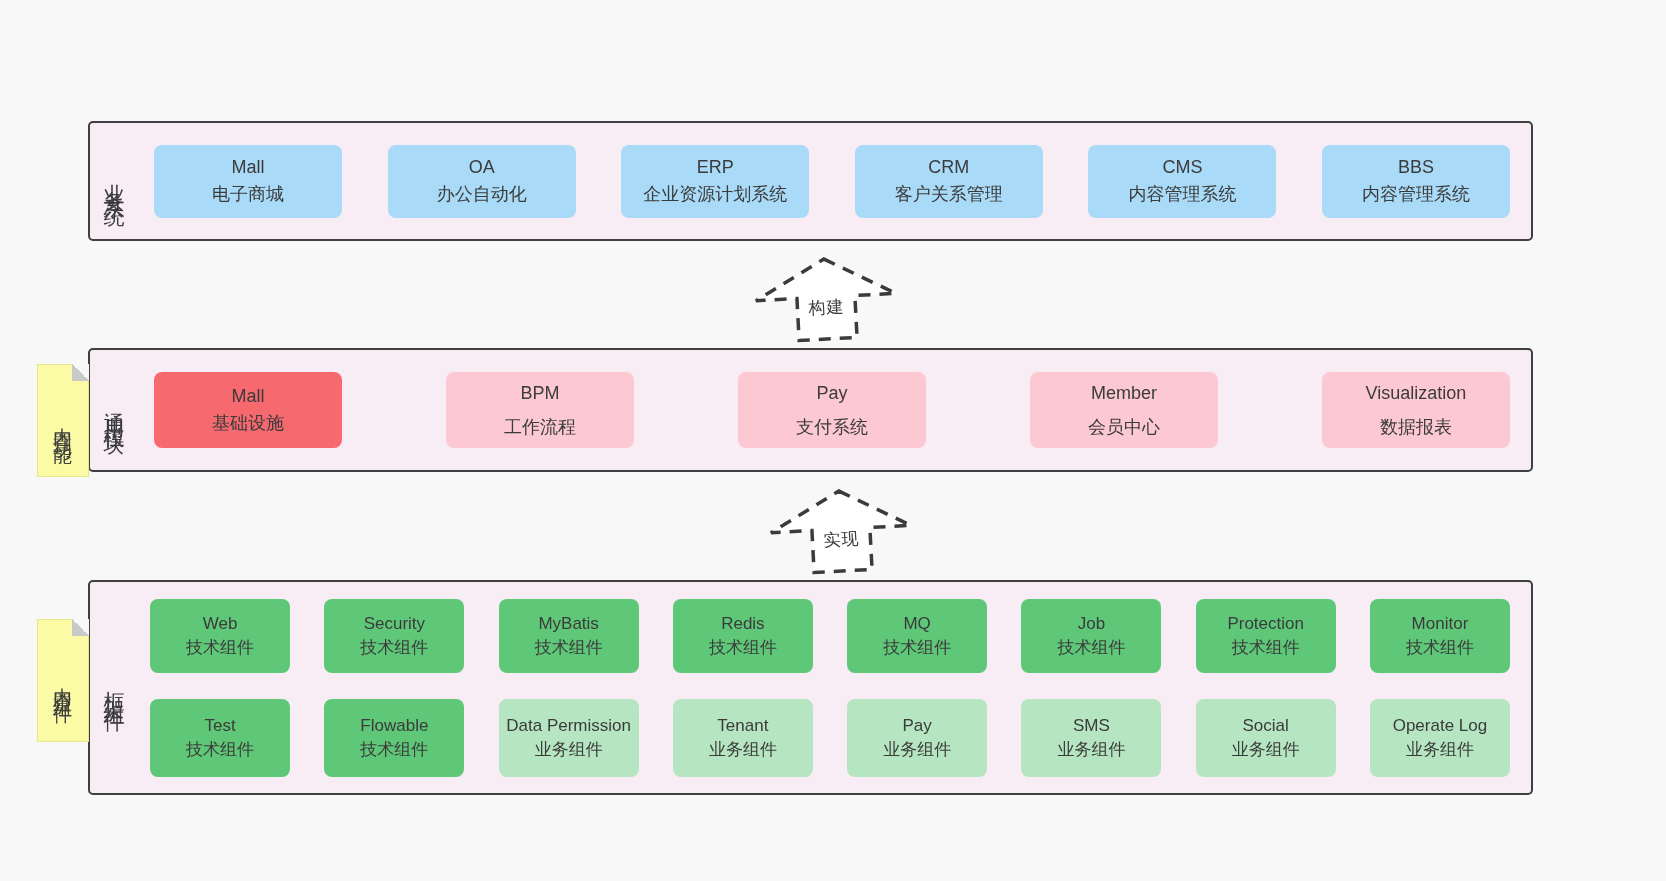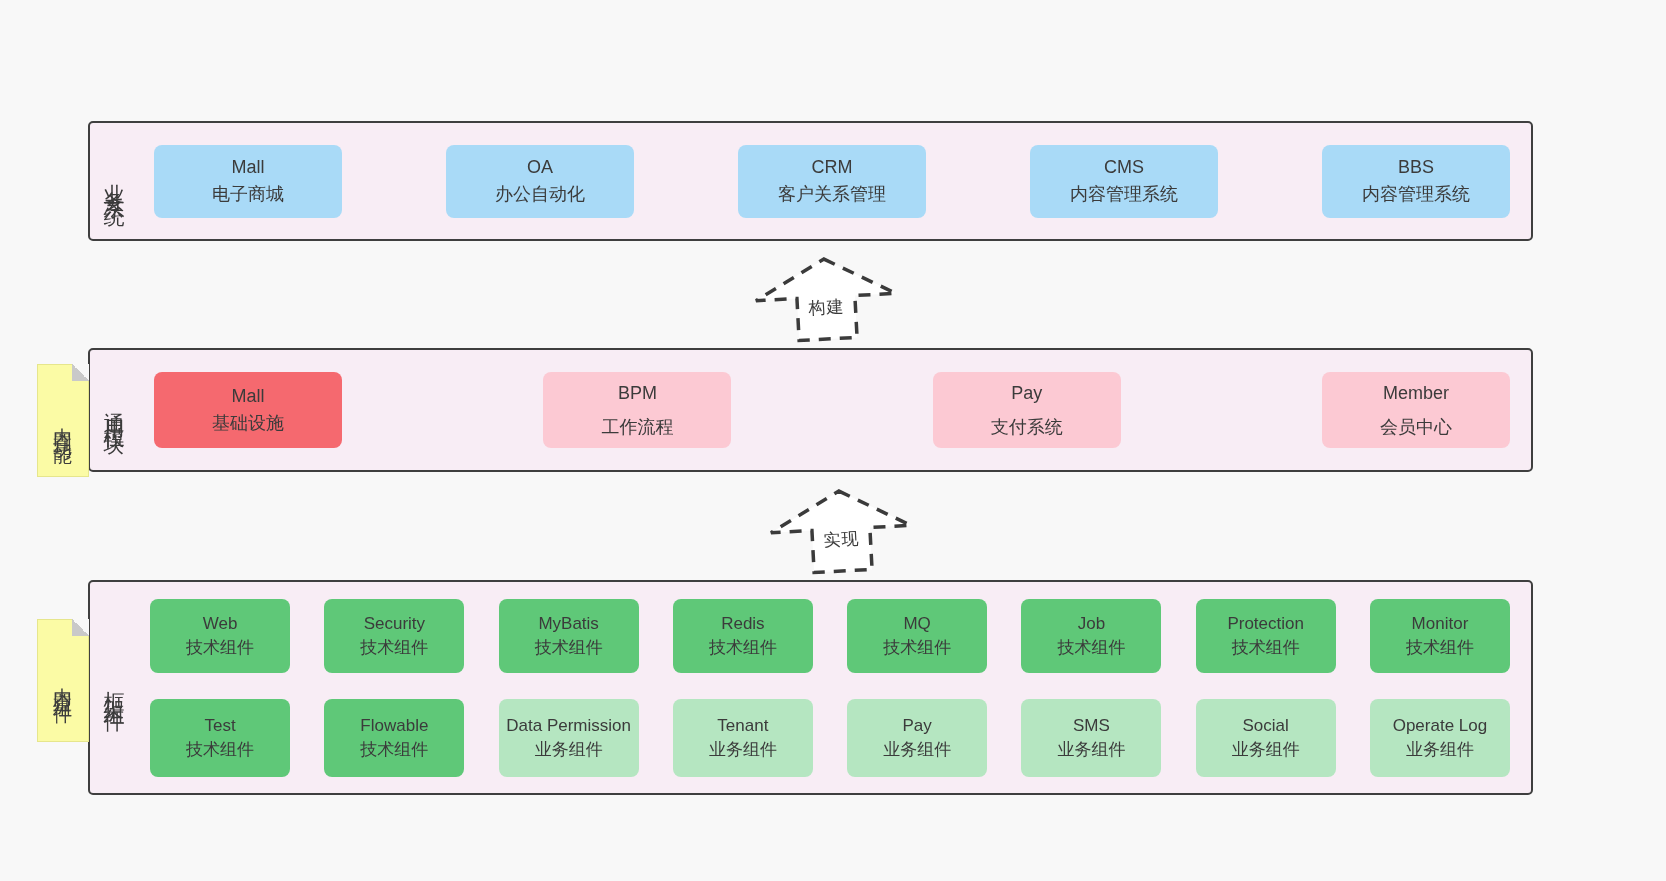--- a/index.html
+++ b/index.html
@@ -127,20 +127,24 @@
   <div class="boxes-row">
     <div class="box blue">
       <div>Mall</div>
       <div>电子商城</div>
     </div>
     <div class="box blue">
       <div>OA</div>
       <div>办公自动化</div>
     </div>
     <div class="box blue">
+      <div>ERP</div>
+      <div>企业资源计划系统</div>
+    </div>
+    <div class="box blue">
       <div>CRM</div>
       <div>客户关系管理</div>
     </div>
     <div class="box blue">
       <div>CMS</div>
       <div>内容管理系统</div>
     </div>
     <div class="box blue">
       <div>BBS</div>
       <div>内容管理系统</div>
@@ -171,20 +175,24 @@
       <div>工作流程</div>
     </div>
     <div class="box pink">
       <div>Pay</div>
       <div>支付系统</div>
     </div>
     <div class="box pink">
       <div>Member</div>
       <div>会员中心</div>
     </div>
+    <div class="box pink">
+      <div>Visualization</div>
+      <div>数据报表</div>
+    </div>
   </div>
 </div>
 
 <div class="arrow arrow-implement">
   <svg viewBox="0 0 146 86">
     <polygon points="73,3 143,41 102,41 102,83 44,83 44,41 3,41" fill="#ffffff" stroke="#3b3b3b" stroke-width="3.5" stroke-dasharray="12 9" stroke-linejoin="miter"></polygon>
   </svg>
   <div class="alabel">实现</div>
 </div>
 

